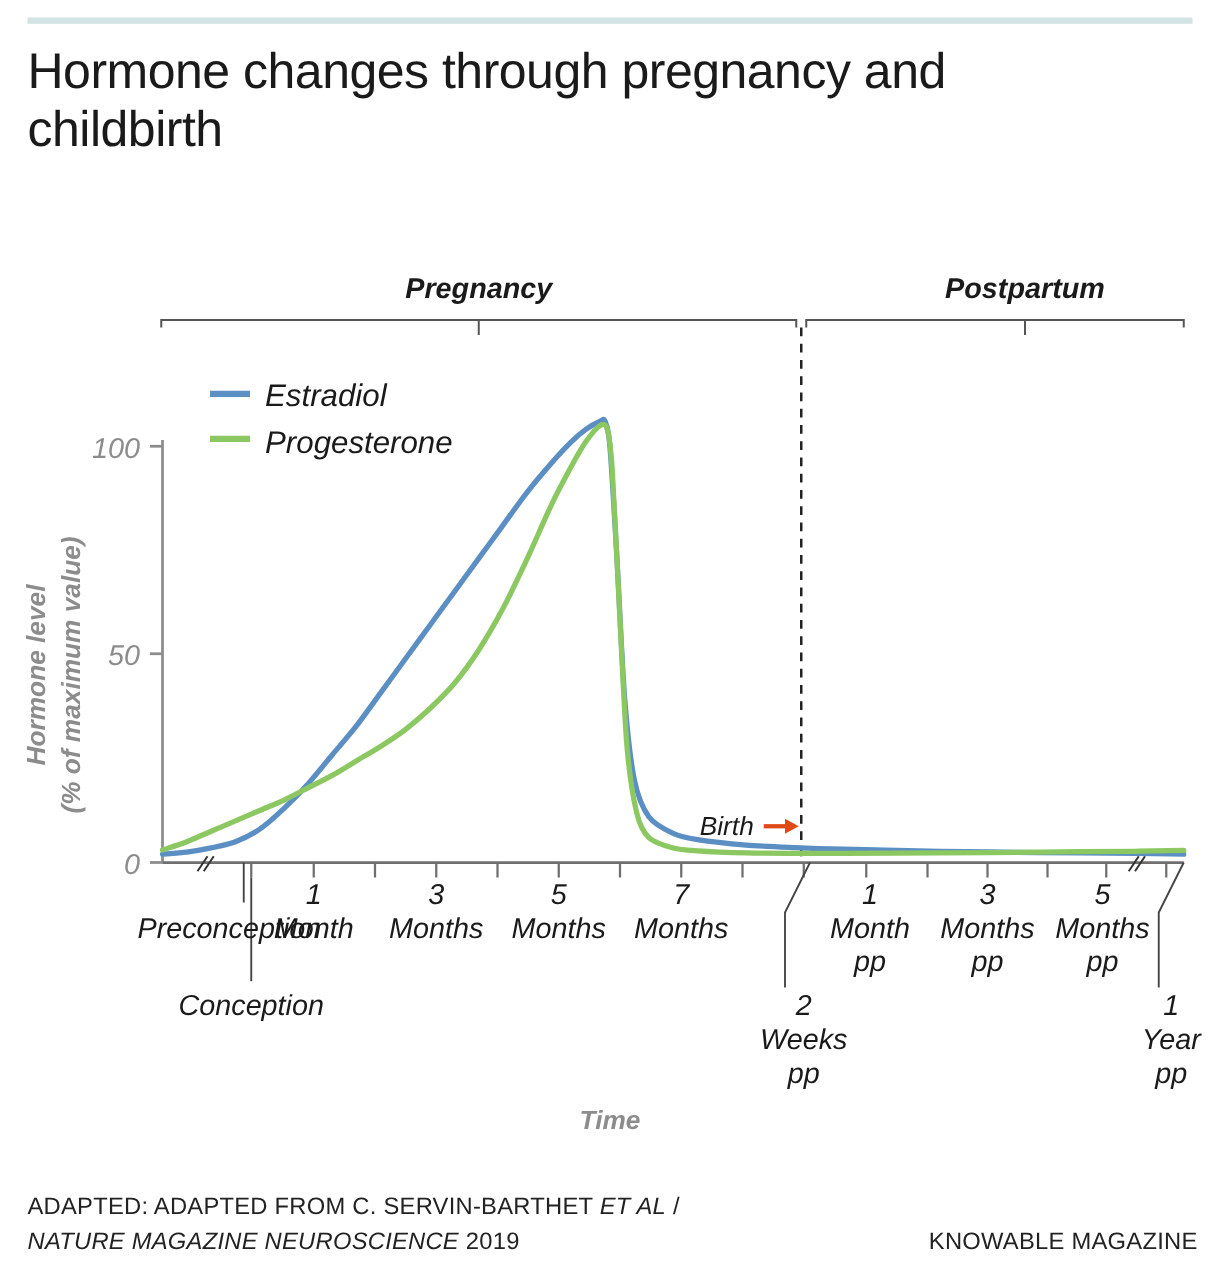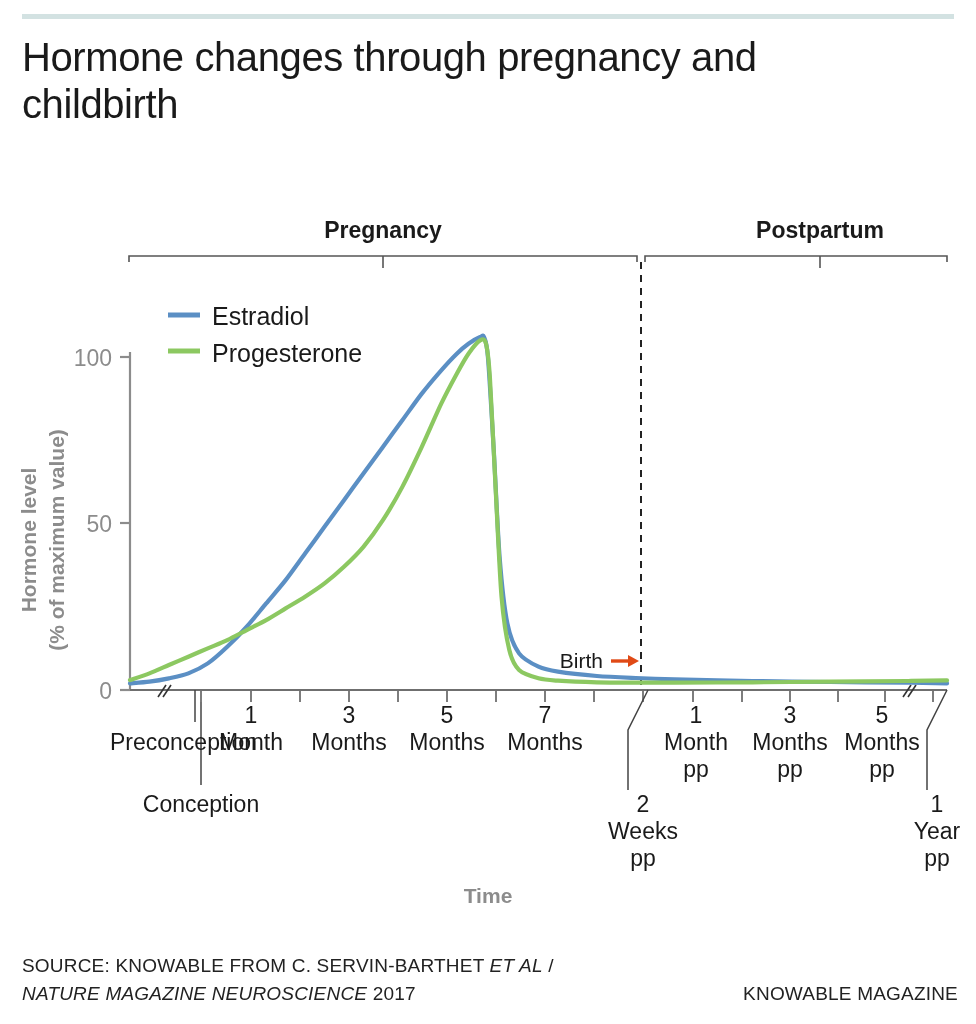--- a/index.html
+++ b/index.html
@@ -14,21 +14,21 @@
   .top-rule{
     position:absolute;left:22px;top:14px;width:932px;height:5px;
     background:#d3e2e2;
   }
   .title{
     position:absolute;left:22px;top:34px;width:900px;
     font-size:40px;font-weight:normal;line-height:1.18;
     color:#1a1a1a;letter-spacing:-0.4px;
   }
   .chart-area{
-    position:absolute;left:0;top:0;width:976px;height:964px;
+    position:absolute;left:0;top:0;width:976px;height:964px;font-style:italic;
   }
   svg{display:block;}
   .src{
     position:absolute;left:22px;top:952px;width:720px;
     font-size:19px;color:#222;line-height:1.45;letter-spacing:0.2px;
   }
   .src em{}
   .brand{
     position:absolute;right:18px;top:983px;
     font-size:19px;color:#222;letter-spacing:0.2px;text-align:center;
@@ -172,16 +172,16 @@
     <line x1="168" y1="315" x2="200" y2="315" stroke="#5b8fc4" stroke-width="5"></line>
     <text class="legend-text" x="212" y="325">Estradiol</text>
     <line x1="168" y1="351" x2="200" y2="351" stroke="#8cc861" stroke-width="5"></line>
     <text class="legend-text" x="212" y="362">Progesterone</text>
   </g>
 
 </svg>
 </div>
 
 <div class="src">
-  <span>SOURCE: KNOWABLE FROM C. SERVIN-BARTHET </span><em>ET AL</em><span> /</span><br>
-  <em>NATURE MAGAZINE NEUROSCIENCE</em><span> 2017</span>
+  <span>ADAPTED: ADAPTED FROM C. SERVIN-BARTHET </span><em>ET AL</em><span> /</span><br>
+  <em>NATURE MAGAZINE NEUROSCIENCE</em><span> 2019</span>
 </div>
 <div class="brand">KNOWABLE MAGAZINE</div>
 
 </body></html>

